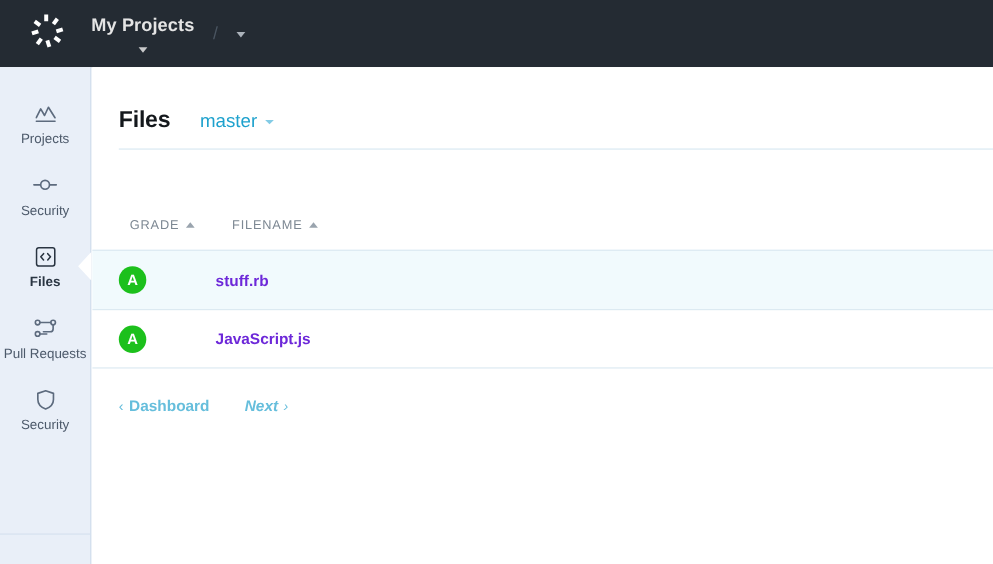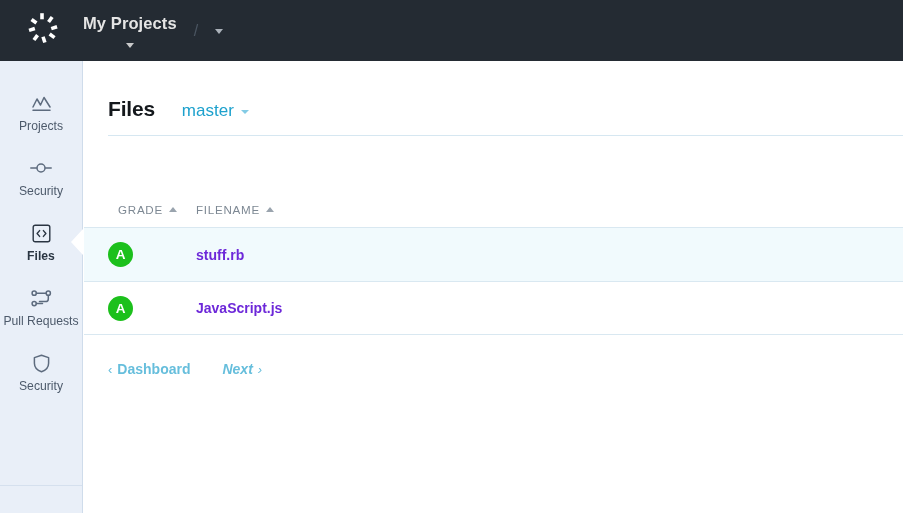--- a/index.html
+++ b/index.html
@@ -88,21 +88,21 @@
   }
   .branch .chev-d { border-top-color:#6dc2e0; border-left-width:4px; border-right-width:4px; border-top-width:4.5px; }
 
   .head-rule {
     margin:14px 0 0 24px; height:1px; background:#d6e7f1;
   }
 
   
   .tbl { margin-top:56px; }
   .tbl-head {
-    display:flex; align-items:flex-end; height:24px; padding-left:34px;
+    display:flex; align-items:center; height:24px; padding-left:34px;gap:15px;
   }
   .th {
     display:flex; align-items:center; gap:6px;
     font-size:11.6px; color:#7d8893; letter-spacing:.75px;
     cursor:pointer;
   }
   .th.grade { width:78px; }
   .chev-u {
     width:0; height:0;
     border-left:4px solid transparent;

